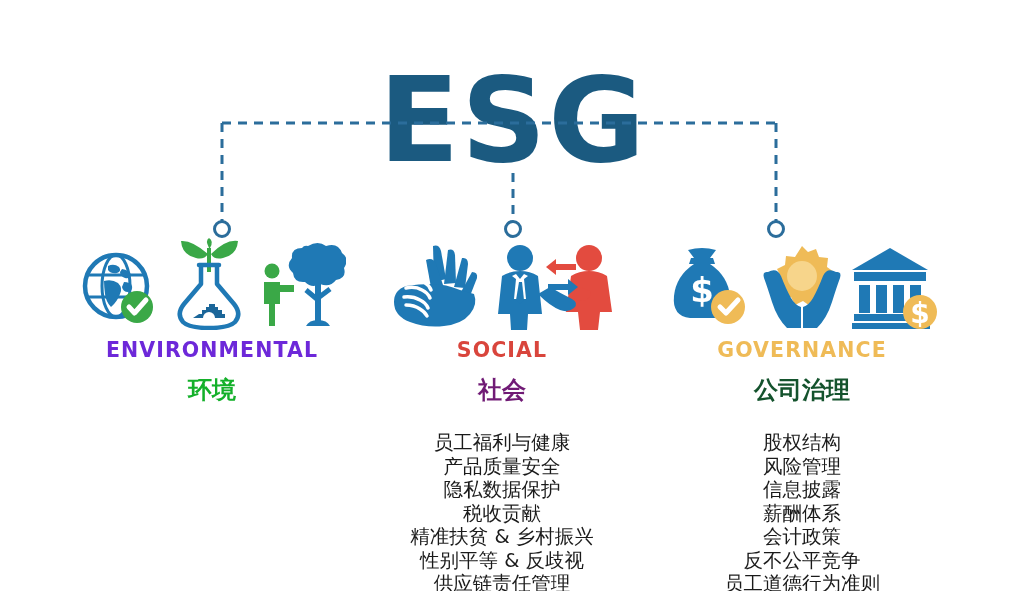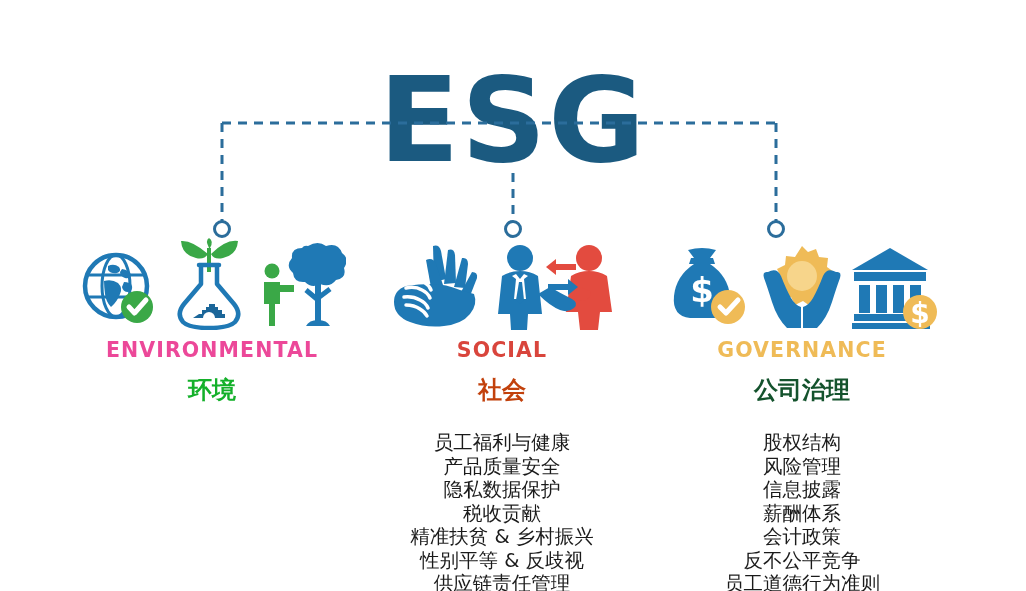--- a/index.html
+++ b/index.html
@@ -154,21 +154,21 @@
         <circle cx="18" cy="33" r="7.5" fill="#3aa847"></circle>
         <path d="M10 44 h16 v22 h-5 v22 h-6 v-22 h-5 z" fill="#3aa847"></path>
         <path d="M24 47 h16 v7 h-16 z" fill="#3aa847"></path>
         <path d="M54 8 q10 -6 18 0 q12 -4 16 7 q8 6 2 15 q3 10 -8 12 q-6 8 -16 4 q-8 5 -15 -2 q-11 1 -12 -9 q-8 -7 -1 -15 q-1 -10 10 -10 q2 -3 6 -2 z" fill="#1f79b5"></path>
         <path d="M64 44 v44" stroke="#1f79b5" stroke-width="6"></path>
         <path d="M64 62 l -12 -10 M 64 60 l 12 -9" stroke="#1f79b5" stroke-width="5" fill="none"></path>
         <path d="M52 88 h24 q-3 -6 -12 -6 q-9 0 -12 6 z" fill="#1f79b5"></path>
       </svg>
     </div>
 
-    <div class="label-en" style="color:#ec4899">ENVIRONMENTAL</div>
+    <div class="label-en" style="color:#6d28d9">ENVIRONMENTAL</div>
     <div class="label-cn" style="color:#14b02a">环境</div>
 
   </div>
 
   <div class="column" id="col-social">
     <div class="icon-row">
 
       <svg width="100" height="88" viewBox="0 0 100 88" xmlns="http://www.w3.org/2000/svg">
         <g fill="#1f79b5">
           <path d="M47 4 q6 -2 8 5 l 5 28 l -12 3 z"></path>
@@ -198,21 +198,21 @@
 
         <path d="M48 52 q12 12 22 16 q8 3 14 -2 q5 -5 -2 -9 q-12 -6 -22 -12 z" fill="#1f79b5"></path>
         <path d="M82 56 q8 4 14 2 q6 -3 4 -9 l -10 -4 q-6 4 -8 11 z" fill="#e34b3f"></path>
 
         <path d="M86 22 h -20 l 0 -5 l -10 8 l 10 8 l 0 -5 h 20 z" fill="#e34b3f"></path>
         <path d="M58 42 h 20 l 0 -5 l 10 8 l -10 8 l 0 -5 h -20 z" fill="#1f79b5"></path>
       </svg>
     </div>
 
     <div class="label-en" style="color:#d9453c">SOCIAL</div>
-    <div class="label-cn" style="color:#c2410c">社会</div>
+    <div class="label-cn" style="color:#701a75">社会</div>
 
     <ul class="item-list">
       <li>员工福利与健康</li>
       <li>产品质量安全</li>
       <li>隐私数据保护</li>
       <li>税收贡献</li>
       <li>精准扶贫 &amp; 乡村振兴</li>
       <li>性别平等 &amp; 反歧视</li>
       <li>供应链责任管理</li>
     </ul>

